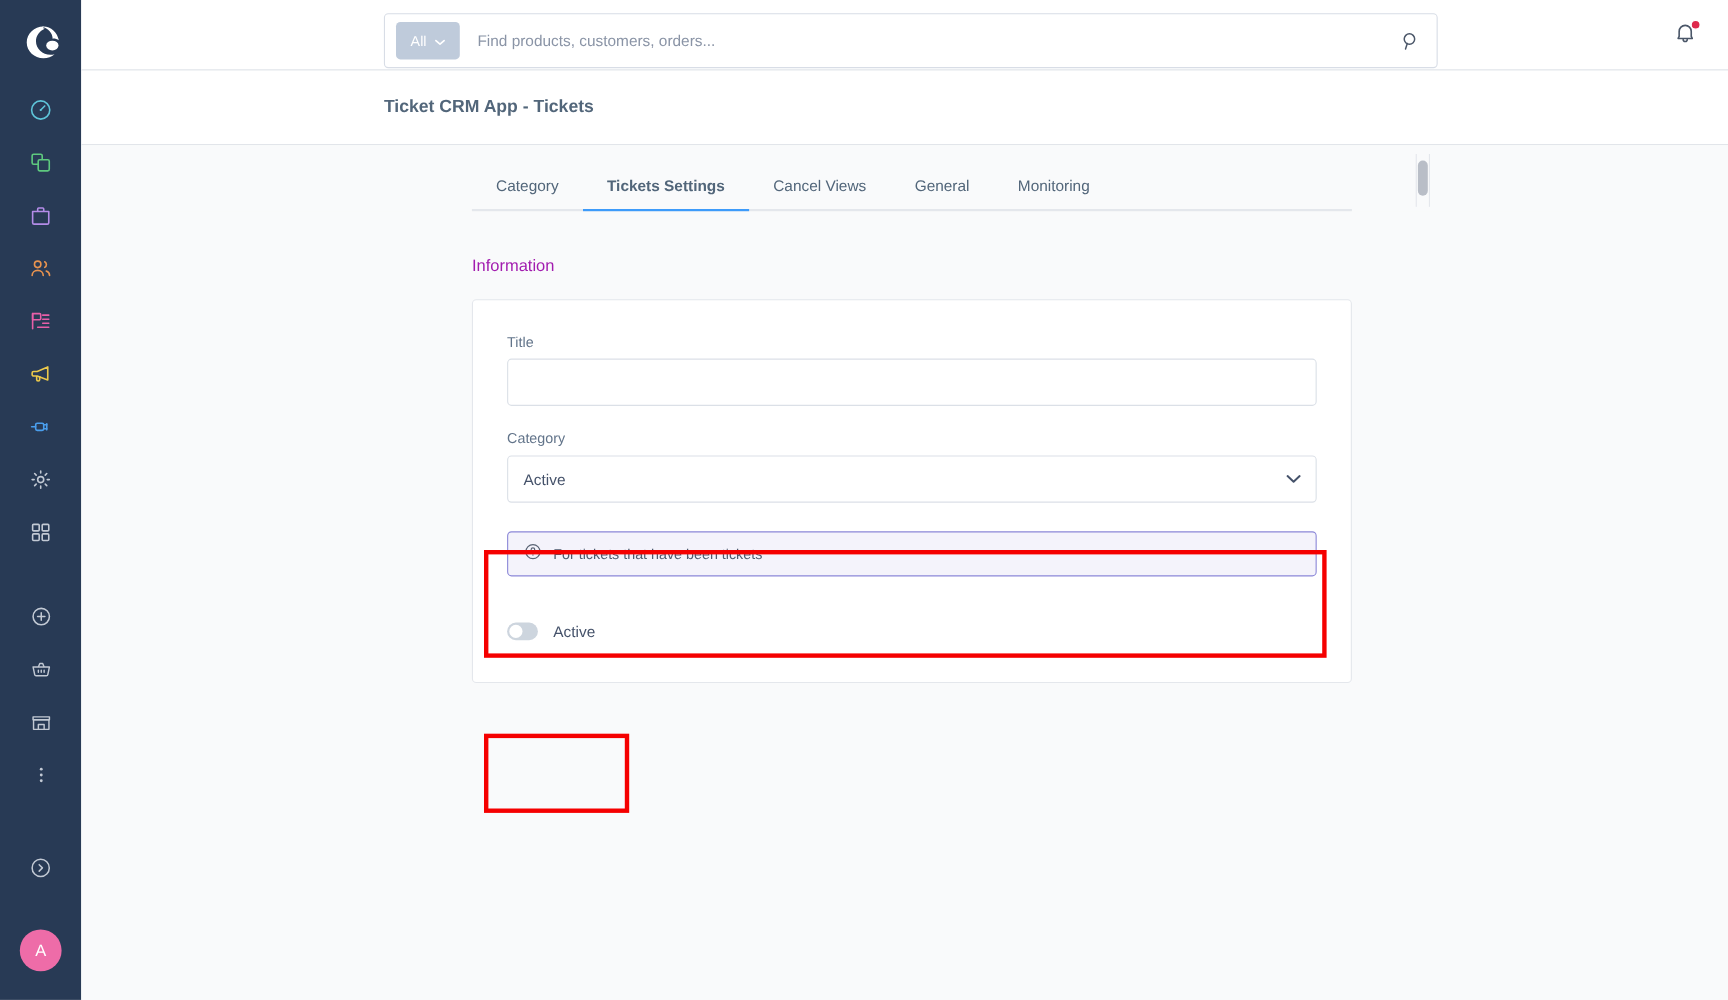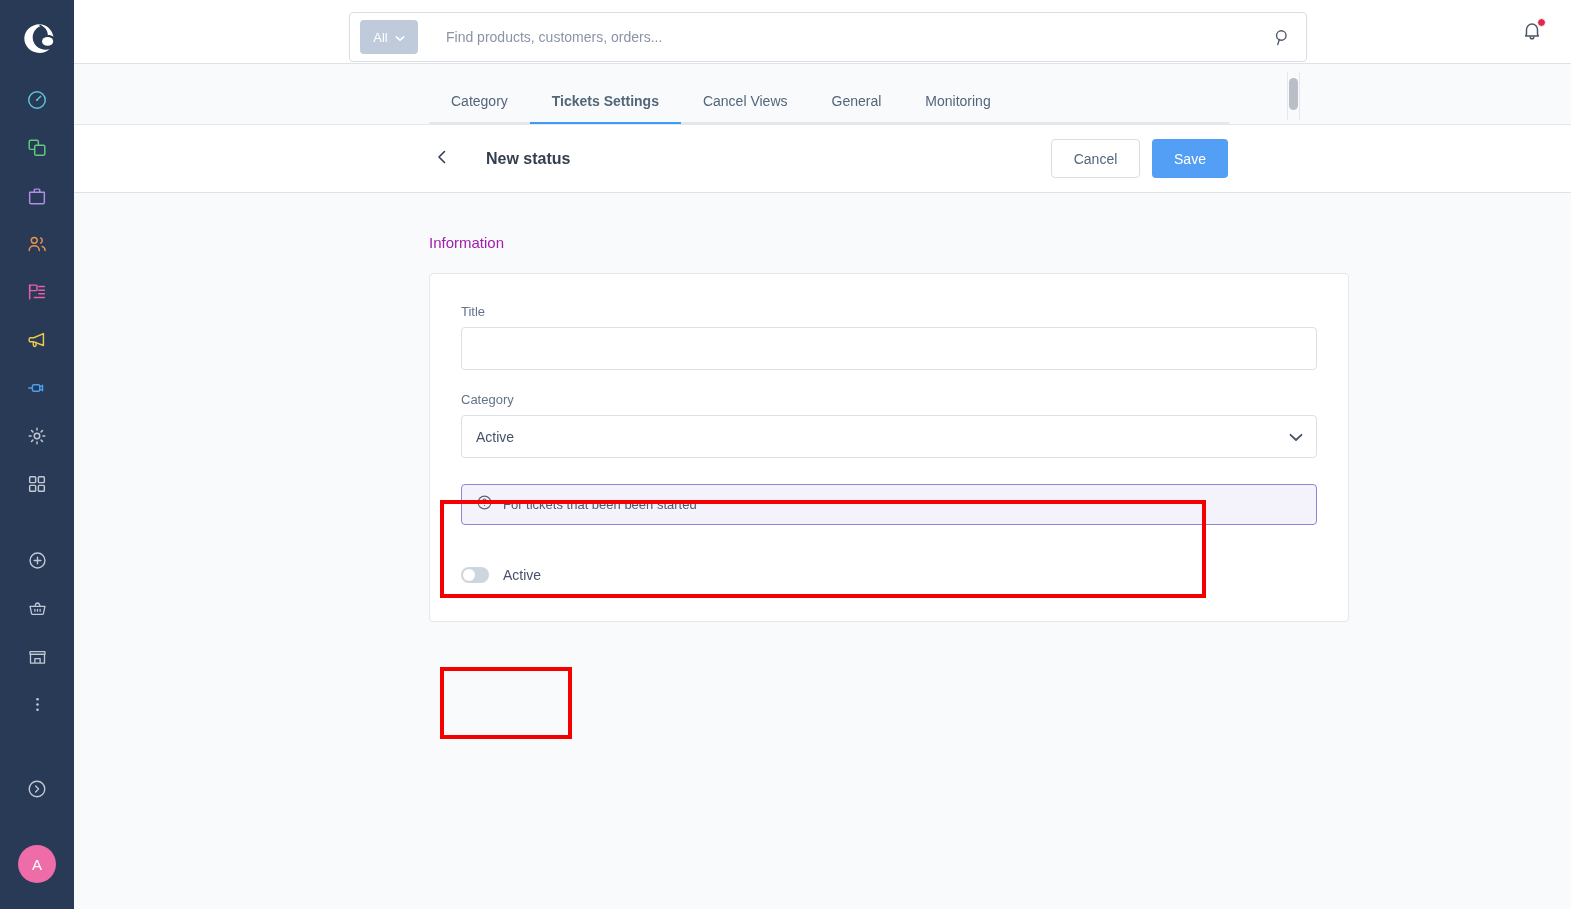--- a/index.html
+++ b/index.html
@@ -70,21 +70,21 @@
     height: 34px; min-width: 58px;
     background: #bfcbdb; border-radius: 4px;
     display: flex; align-items: center; justify-content: center; gap: 7px;
     color: #ffffff; font-size: 13px;
     cursor: pointer;
     padding: 0 9px;
   }
   .search-input {
     flex: 1; border: none; outline: none;
     font-size: 14px; color: #4a5668;
-    padding-left: 28px;
+    padding-left: 16px;
     background: transparent;
     font-family: "Liberation Sans", sans-serif;
   }
   .search-input::placeholder { color: #8a94a6; }
   .search-icon-btn { cursor: pointer; display: flex; align-items: center; padding-left: 8px; }
   .bell-wrap {
     position: absolute; right: 24px; top: 50%; transform: translateY(-50%);
     cursor: pointer; width: 30px; height: 30px;
     display: flex; align-items: center; justify-content: center;
   }
@@ -172,21 +172,21 @@
     background: #ffffff; color: #52667a;
     border: 1px solid #d8dde6;
     width: 89px;
   }
   .btn-save { background: #539ff5; color: #ffffff; width: 76px; }
 
   
   .form-area { padding-left: 355px; padding-top: 41px; }
   .section-label { font-size: 15px; color: #a21caf; margin-bottom: 22px; }
   .card {
-    width: 920px;
+    width: 800px;
     background: #ffffff;
     border: 1px solid #e4e7ec;
     border-radius: 4px;
     padding: 30px 31px 38px 31px;
     position: relative;
   }
   .field { margin-bottom: 22px; }
   .field-label { font-size: 13px; color: #62748a; margin-bottom: 8px; }
   .text-input {
     width: 100%; height: 43px;
@@ -425,49 +425,38 @@
         <span>
           <svg width="22" height="22" viewBox="0 0 24 24" fill="none" stroke="#4a5668" stroke-width="1.6">
             <path d="M6 16.5v-5a6 6 0 0112 0v5l1 2H5z" stroke-linejoin="round"></path>
             <path d="M10 19.5a2 2 0 004 0" stroke-linecap="round"></path>
           </svg>
         </span>
         <span class="bell-badge"></span>
       </div>
     </div>
 
+    <div class="titlebar">
+      <div class="page-title">Ticket CRM App - Tickets</div>
+    </div>
 
     <div class="content">
 
       <div class="tabs-wrap">
         <div class="tabs">
           <div class="tab">Category</div>
           <div class="tab active">Tickets Settings</div>
           <div class="tab">Cancel Views</div>
           <div class="tab">General</div>
           <div class="tab">Monitoring</div>
         </div>
         <div class="tab-scrollbar-track"></div>
         <div class="tab-scrollbar"></div>
       </div>
 
-      <div class="subheader">
-        <div class="back-btn">
-          <span>
-            <svg width="16" height="16" viewBox="0 0 16 16" fill="none" stroke="#333f4e" stroke-width="1.6">
-              <path d="M10.5 2.5L5 8l5.5 5.5" stroke-linecap="round" stroke-linejoin="round"></path>
-            </svg>
-          </span>
-        </div>
-        <div class="subheader-title">New status</div>
-        <div class="subheader-actions">
-          <button class="btn btn-cancel">Cancel</button>
-          <button class="btn btn-save">Save</button>
-        </div>
-      </div>
 
       <div class="form-area">
         <div class="section-label">Information</div>
 
         <div class="card">
 
           <div class="field">
             <div class="field-label">Title</div>
             <input class="text-input" type="text" placeholder="" style="">
           </div>
@@ -485,21 +474,21 @@
           </div>
 
           <div class="hint-box">
             <span>
               <svg width="17" height="17" viewBox="0 0 20 20" fill="none" stroke="#5a6475" stroke-width="1.3">
                 <circle cx="10" cy="10" r="7.5"></circle>
                 <path d="M8.1 7.7c0-1 .9-1.8 1.9-1.8s1.9.8 1.9 1.8c0 1.4-1.9 1.5-1.9 2.9" stroke-linecap="round"></path>
                 <circle cx="10" cy="13.6" r="0.75" fill="#5a6475" stroke="none"></circle>
               </svg>
             </span>
-            <span class="hint-text">For tickets that been been started</span>
+            <span class="hint-text">For tickets that have been tickets</span>
           </div>
 
           <div class="switch-row">
             <div class="switch">
               <div class="switch-knob"></div>
             </div>
             <span class="switch-label">Active</span>
           </div>
 
         </div>

